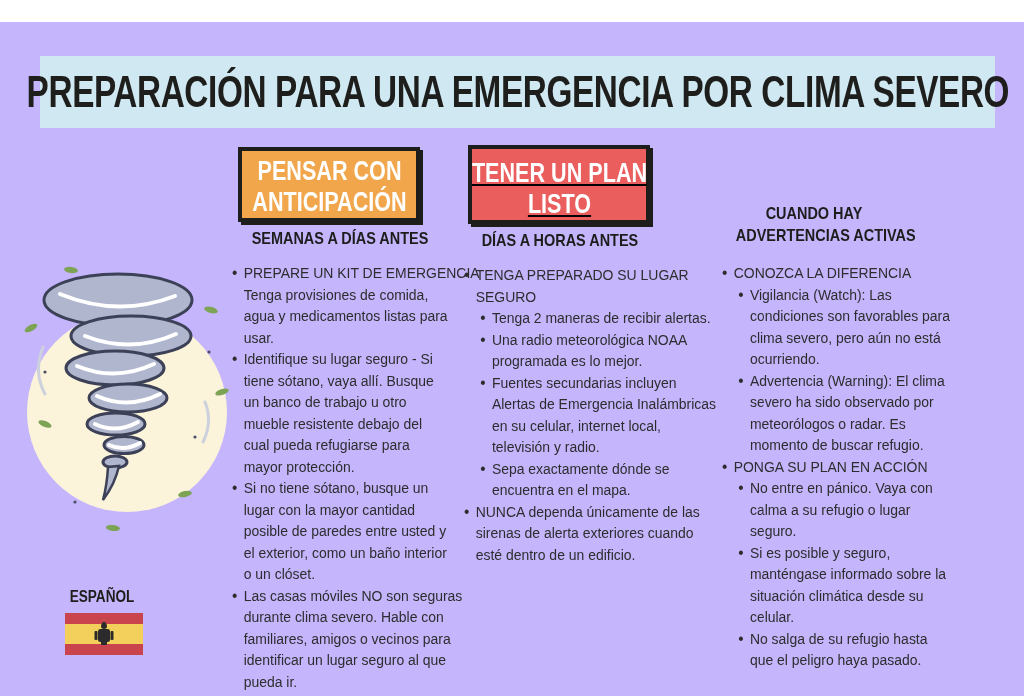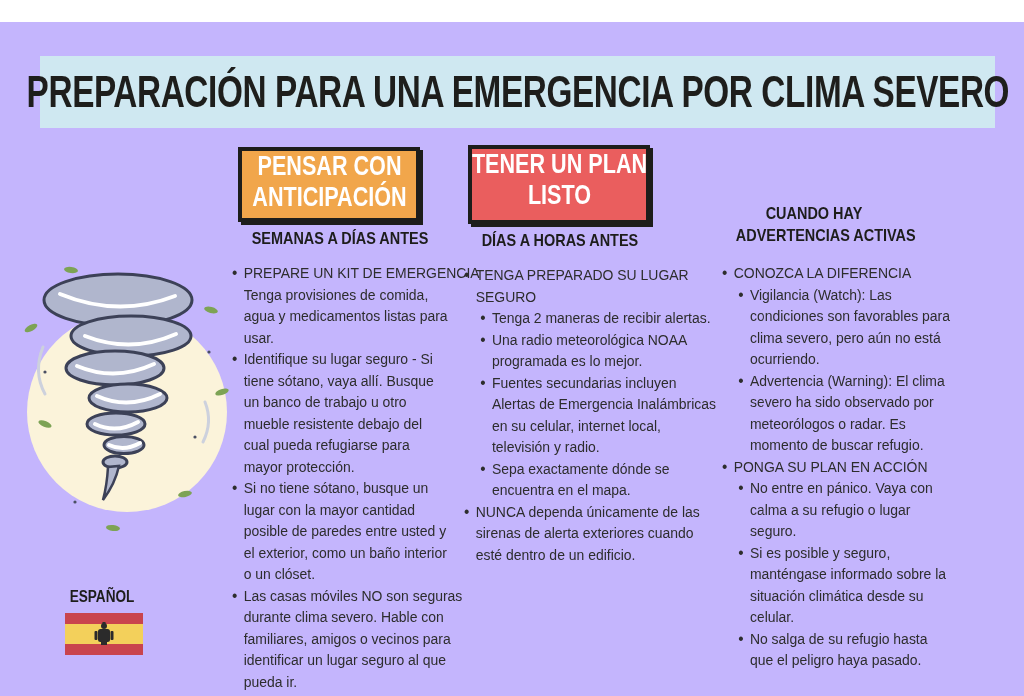--- a/index.html
+++ b/index.html
@@ -5,25 +5,25 @@
   html,body{margin:0;padding:0;background:#ffffff;}
   .page{position:relative;width:1024px;height:696px;background:#c4b5fd;overflow:hidden;
         font-family:"Liberation Sans",sans-serif;margin-top:22px;}
   
   .banner{position:absolute;left:40px;top:34px;width:955px;height:72px;background:#cfe8f1;
           display:flex;align-items:center;justify-content:center;}
   .banner-text{font-size:45px;font-weight:bold;color:#1e1e1c;white-space:nowrap;
                transform:scaleX(0.74);letter-spacing:-0.5px;}
   
   .hbox{position:absolute;border:4px solid #1d1d1b;box-shadow:3px 3px 0 #1d1d1b;
-        box-sizing:border-box;display:flex;align-items:flex-start;justify-content:center;text-align:center;}
+        box-sizing:border-box;display:flex;align-items:flex-end;justify-content:center;text-align:center;}
   .hbox-text{color:#ffffff;font-weight:bold;font-size:27px;line-height:31px;
              transform:scaleX(0.8);white-space:pre;text-align:center;}
   .hbox1{left:238px;top:125px;width:182px;height:75px;background:#f1a64b;}
-  .hbox2{left:468px;top:123px;width:182px;height:79px;background:#ea5e5e;}
+  .hbox2{left:468px;top:123px;width:182px;height:79px;background:#ea5e5e;text-decoration:underline;}
   .hbox3{left:722px;top:130px;width:184px;height:36px;background:#b8d88e;}
   .hbox3 .hbox-text{font-size:23px;line-height:26px;}
   
   .colsub{position:absolute;text-align:center;font-weight:bold;font-size:17px;line-height:22px;
           color:#1d1d1b;transform:scaleX(0.85);white-space:pre;}
   .colsub1{left:238px;top:206px;width:182px;}
   .colsub2{left:468px;top:208px;width:182px;}
   .colsub3{left:722px;top:181px;width:184px;}
   
   .colbody{position:absolute;transform:scaleX(0.9);transform-origin:0 0;color:#2d2d2d;

